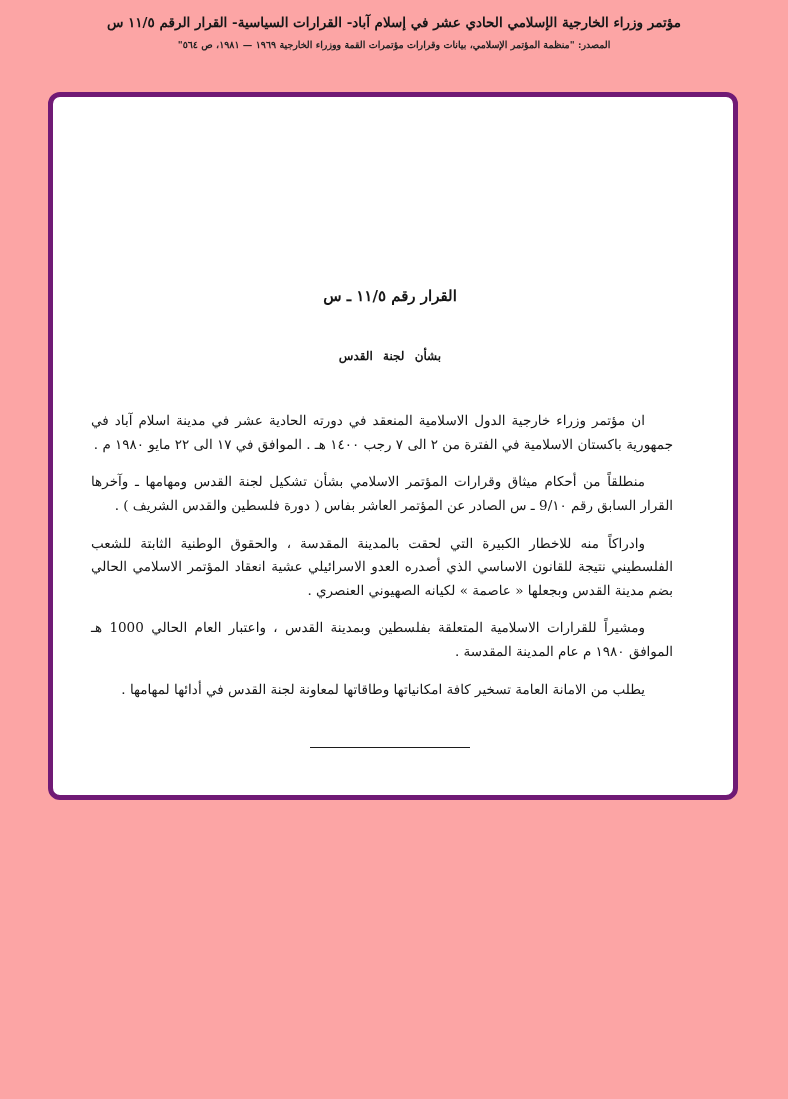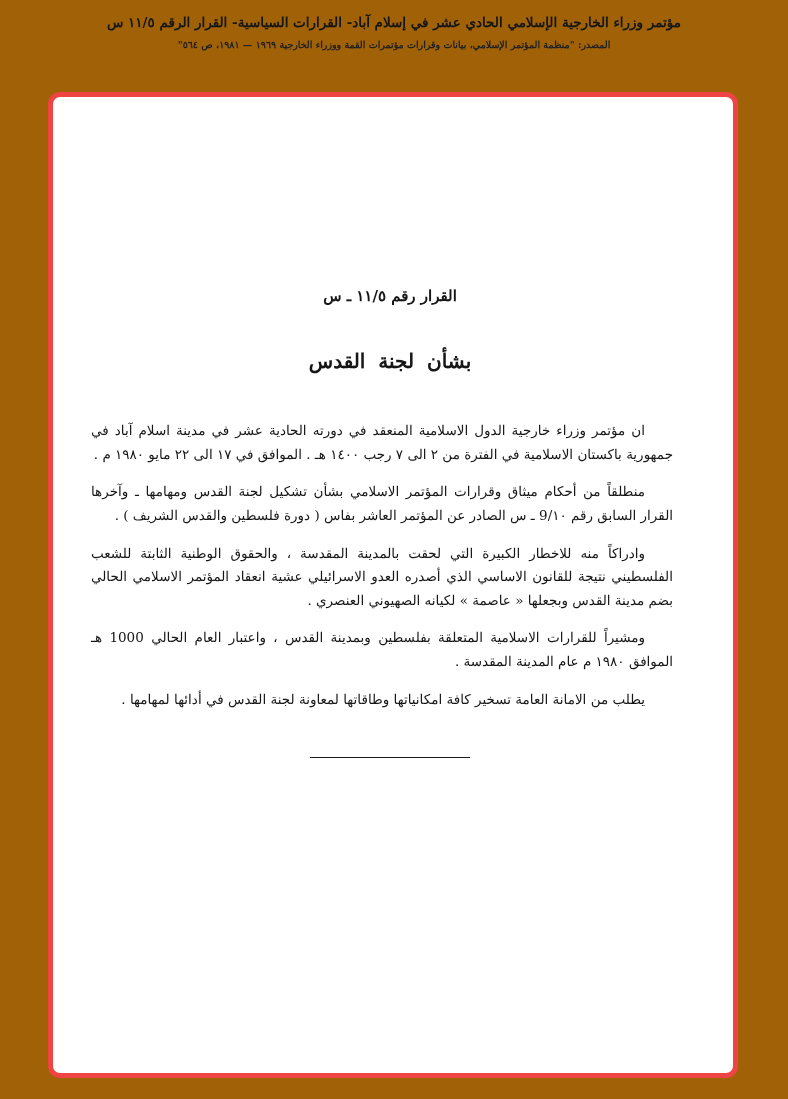--- a/index.html
+++ b/index.html
@@ -9,21 +9,21 @@
     width: 788px;
     height: 1099px;
     overflow: hidden;
     font-family: "DejaVu Serif", "Liberation Serif", serif;
     color: #161616;
   }
   .page {
     position: relative;
     width: 788px;
     height: 1099px;
-    background: #a16207;
+    background: #fca5a5;
   }
   .doc-header {
     position: absolute;
     top: 14px;
     left: 0;
     width: 100%;
     text-align: center;
   }
   .doc-header .h1 {
     font-weight: bold;
@@ -34,41 +34,41 @@
     font-weight: bold;
     font-size: 9.5px;
     margin-top: 9px;
     color: #222222;
   }
   .green-box {
     position: absolute;
     left: 48px;
     top: 92px;
     width: 690px;
-    height: 986px;
+    height: 708px;
     box-sizing: border-box;
-    border: 5px solid #ef4444;
+    border: 5px solid #701a75;
     border-radius: 12px;
     background: #ffffff;
   }
   .doc-body {
     box-sizing: border-box;
     padding: 190px 44px 0 38px;
     direction: rtl;
   }
   .res-title {
     text-align: center;
     font-weight: bold;
     font-size: 15px;
     margin: 0 0 44px 0;
   }
   .res-subtitle {
     text-align: center;
     font-weight: bold;
-    font-size: 20px;
+    font-size: 12px;
     margin: 0 0 46px 0;
     word-spacing: 6px;
   }
   .para {
     font-size: 13.5px;
     line-height: 1.75;
     text-align: justify;
     text-indent: 28px;
     margin: 0 16px 14px 0;
   }

